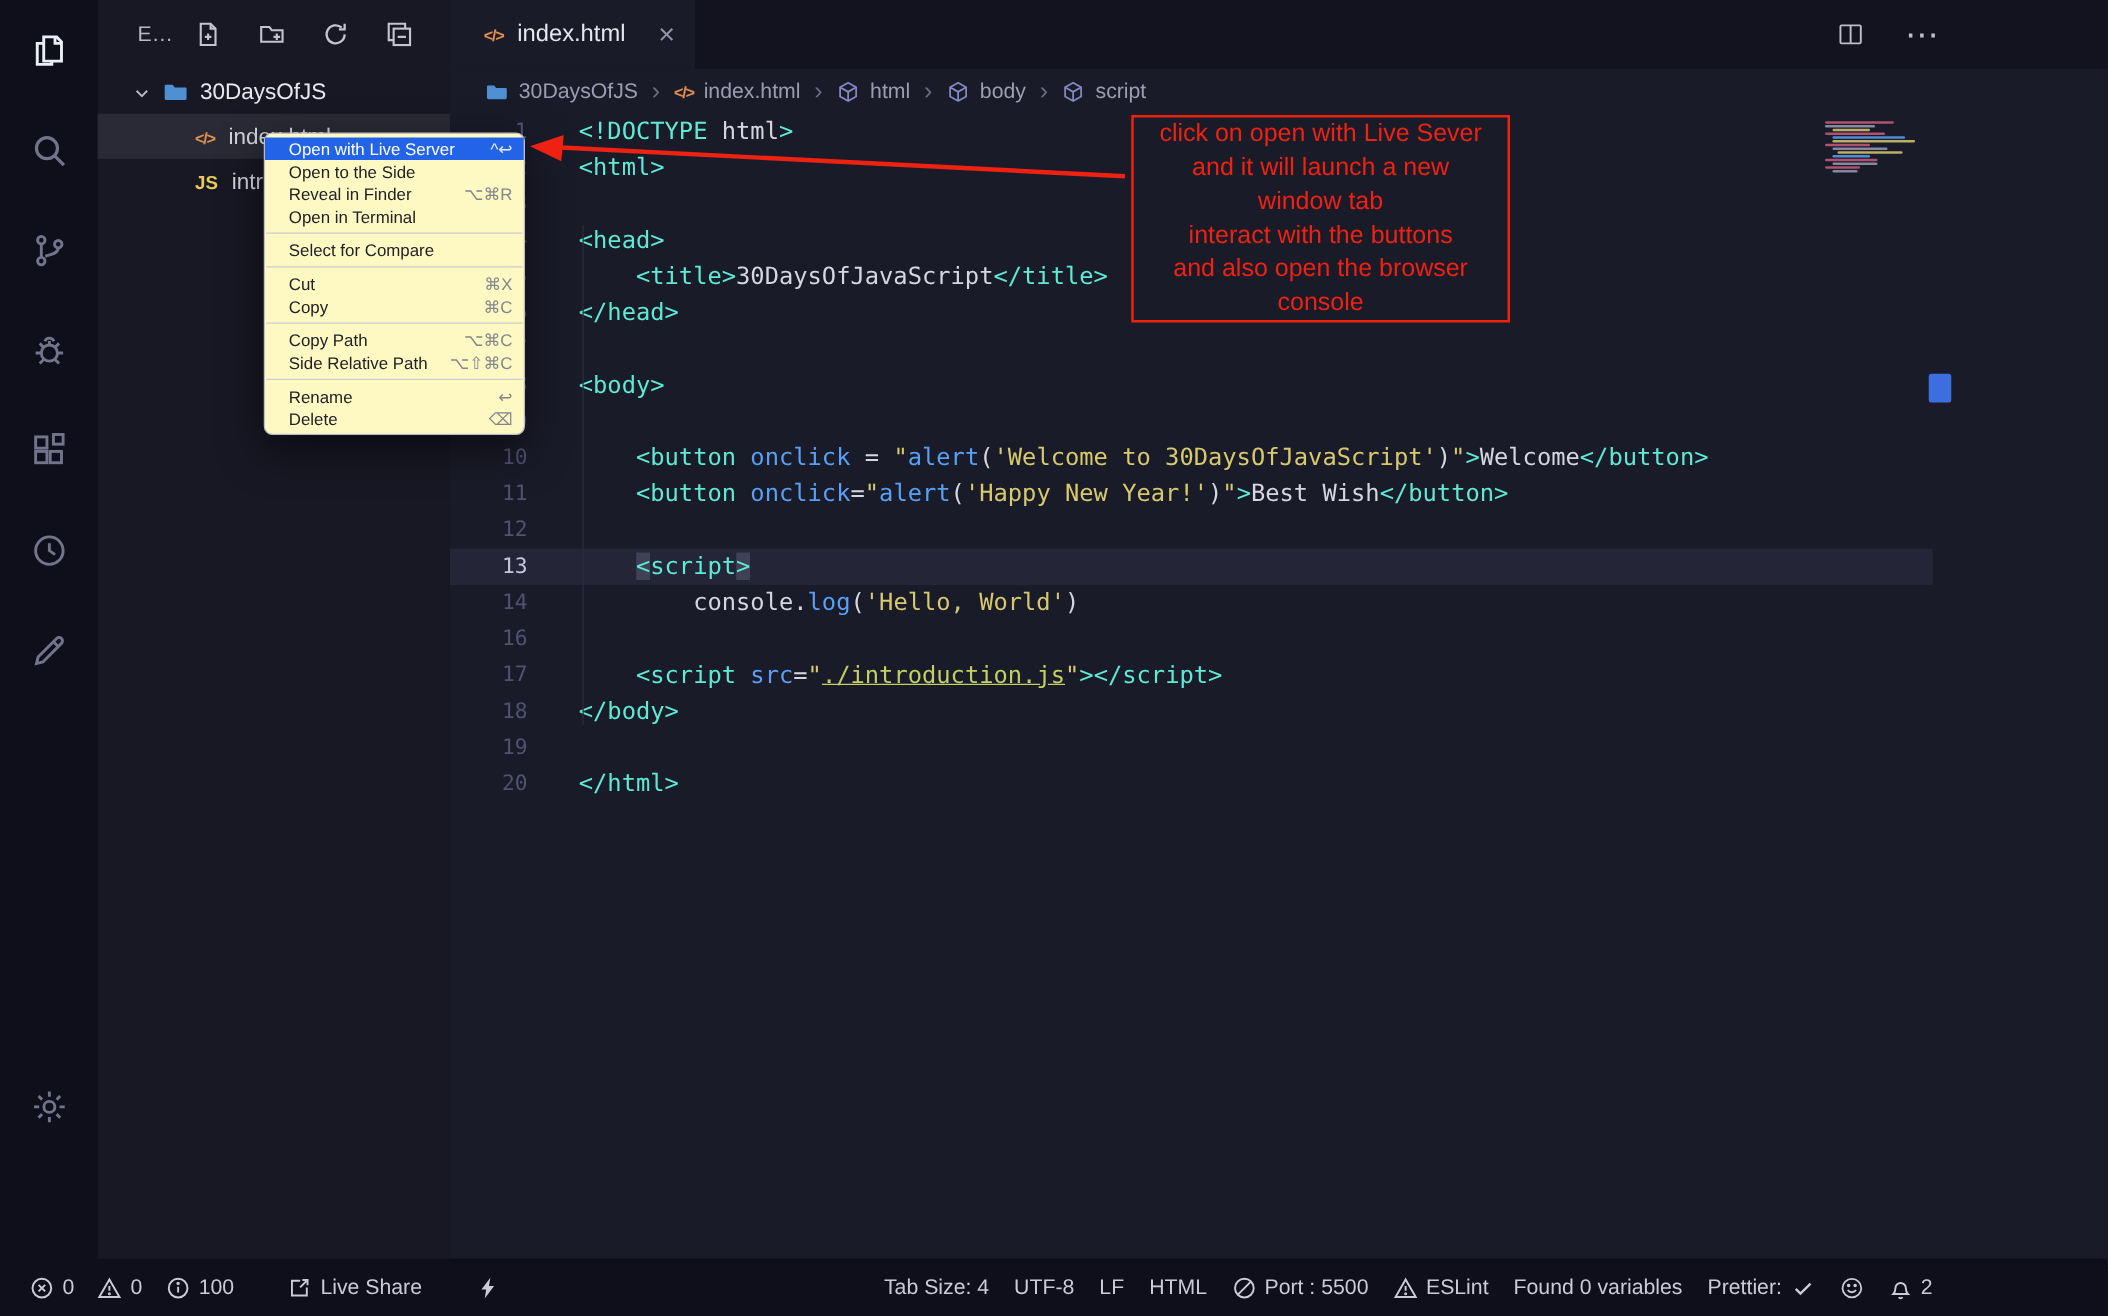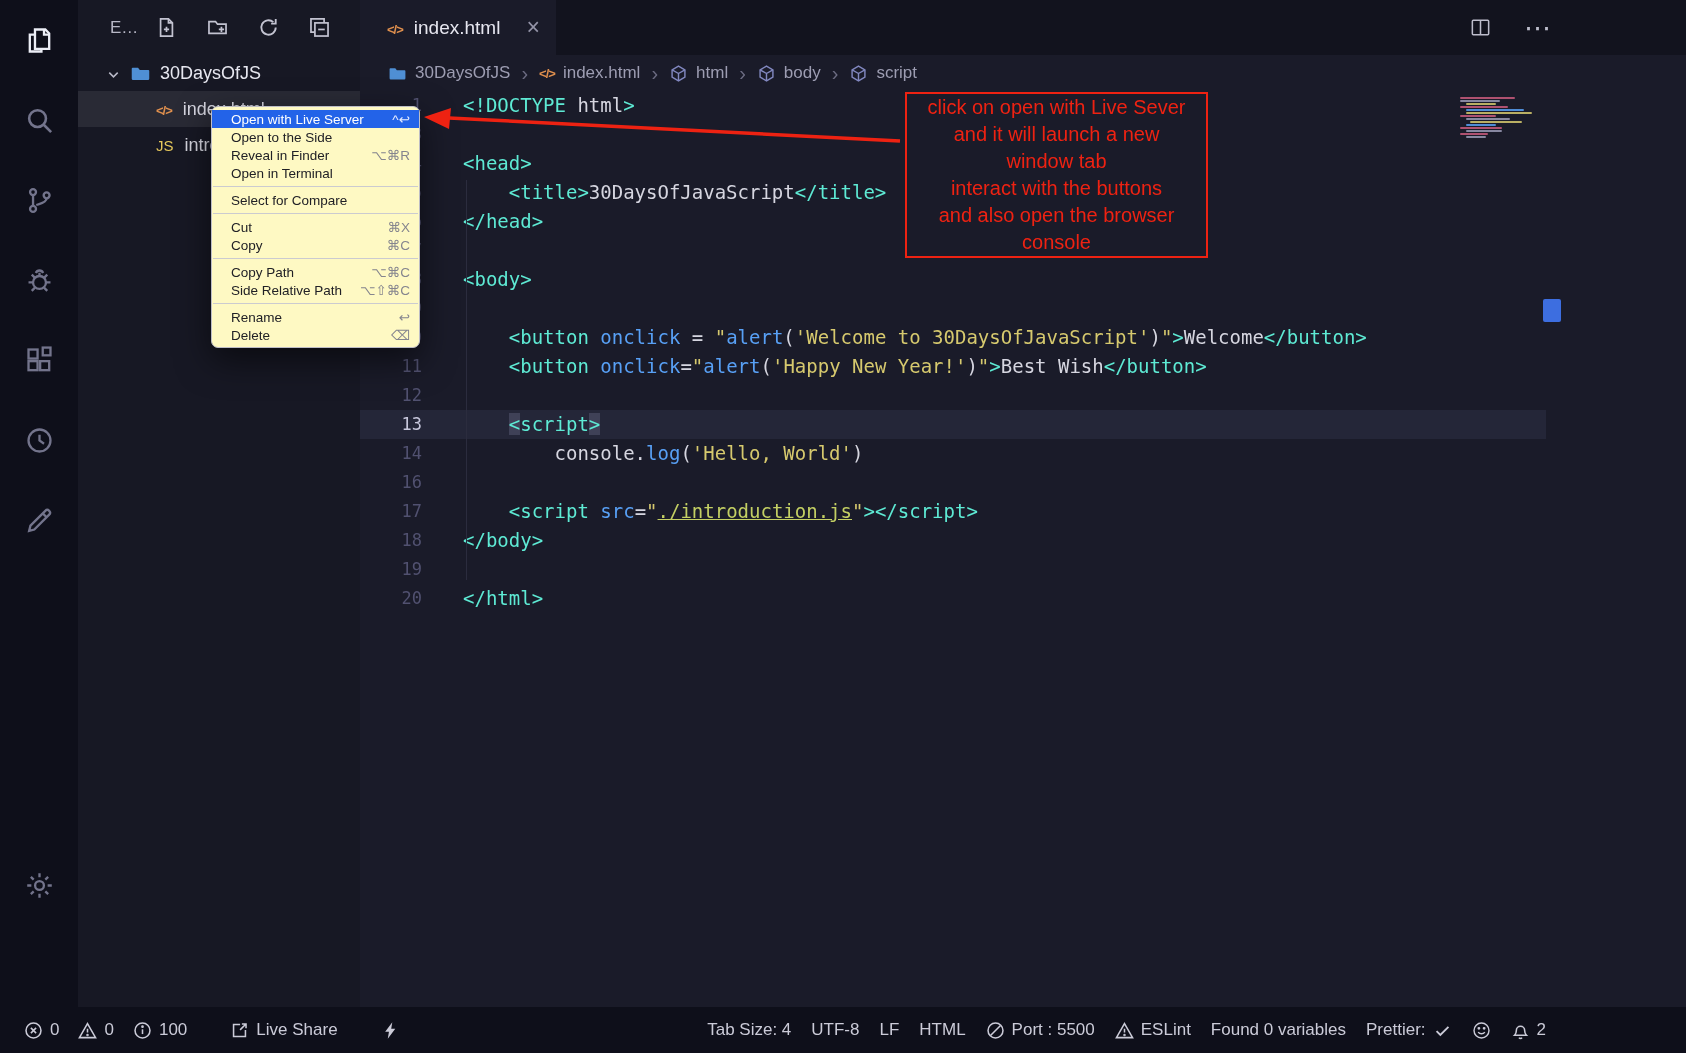--- a/index.html
+++ b/index.html
@@ -19,21 +19,21 @@
   .sb-tools{margin-left:auto;display:flex;gap:30px}
   .sb-tool{width:21px;height:21px;color:#c3c3d1;cursor:pointer}
   .sb-tool svg{width:21px;height:21px;display:block}
   .tree-row{height:36px;display:flex;align-items:center;font-size:18px;cursor:pointer;white-space:nowrap;overflow:hidden}
   .tree-root{padding-left:28px;gap:9px;color:#e7e7f0}
   .tree-root .tw, .tree-root .tw svg{width:15px;height:15px;color:#b9b9c8}
   .tree-root .fo, .tree-root .fo svg{width:21px;height:21px}
   .tree-file{padding-left:78px;gap:11px;color:#d5d5df}
   .tree-file.selected{background:rgba(255,255,255,.08)}
   .fi-html{color:#e0904e;font-weight:bold;font-size:13px;letter-spacing:-1px}
-  .fi-js{color:#e7c95c;font-weight:normal;font-size:15px}
+  .fi-js{color:#e7c95c;font-weight:bold;font-size:15px}
 
   
   .editor-area{position:absolute;left:360px;top:0;right:0;bottom:46px;background:#1a1b29}
   .tab-bar{height:55px;background:#12131e;display:flex;align-items:stretch}
   .tab{width:196px;background:#1a1b29;display:flex;align-items:center;gap:11px;padding:0 16px 0 27px;color:#e6e6ef;font-size:19px;cursor:pointer}
   .tab-close{margin-left:auto;color:#9393a7;font-size:23px;line-height:1;cursor:pointer}
   .tab-actions{margin-left:auto;display:flex;align-items:center;gap:32px;padding-right:134px;color:#bdbdcc}
   .tab-actions .ta svg{width:23px;height:23px;display:block}
   .ta-dots{font-size:27px;letter-spacing:1px;cursor:pointer}
   .breadcrumbs{height:36px;display:flex;align-items:center;padding-left:28px;gap:11px;font-size:17px;color:#9d9db2}
@@ -279,20 +279,21 @@
               <path d="M8 8l5.4-3.1M8 8L2.6 4.9M8 8v6.2"></path>
             </svg>
           </span>
           <span>script</span>
         </span>
       </div>
     <div class="code">
       <div class="indent-guide"></div>
       <div id="code-lines">
           <div class="code-line"><span class="ln">1</span><span class="lc"><span class="tok tag">&lt;!DOCTYPE</span><span class="tok fg"> html</span><span class="tok tag">&gt;</span></span></div>
+          <div class="code-line"><span class="ln">2</span><span class="lc"><span class="tok tag">&lt;html&gt;</span></span></div>
           <div class="code-line"><span class="ln">3</span><span class="lc"></span></div>
           <div class="code-line"><span class="ln">4</span><span class="lc"><span class="tok tag">&lt;head&gt;</span></span></div>
           <div class="code-line"><span class="ln">5</span><span class="lc"><span class="tok fg">    </span><span class="tok tag">&lt;title&gt;</span><span class="tok fg">30DaysOfJavaScript</span><span class="tok tag">&lt;/title&gt;</span></span></div>
           <div class="code-line"><span class="ln">6</span><span class="lc"><span class="tok tag">&lt;/head&gt;</span></span></div>
           <div class="code-line"><span class="ln">7</span><span class="lc"></span></div>
           <div class="code-line"><span class="ln">8</span><span class="lc"><span class="tok tag">&lt;body&gt;</span></span></div>
           <div class="code-line"><span class="ln">9</span><span class="lc"></span></div>
           <div class="code-line"><span class="ln">10</span><span class="lc"><span class="tok fg">    </span><span class="tok tag">&lt;button</span><span class="tok fg"> </span><span class="tok attr">onclick</span><span class="tok fg"> = </span><span class="tok str">"</span><span class="tok fn">alert</span><span class="tok fg">(</span><span class="tok str">'Welcome to 30DaysOfJavaScript'</span><span class="tok fg">)</span><span class="tok str">"</span><span class="tok tag">&gt;</span><span class="tok fg">Welcome</span><span class="tok tag">&lt;/button&gt;</span></span></div>
           <div class="code-line"><span class="ln">11</span><span class="lc"><span class="tok fg">    </span><span class="tok tag">&lt;button</span><span class="tok fg"> </span><span class="tok attr">onclick</span><span class="tok fg">=</span><span class="tok str">"</span><span class="tok fn">alert</span><span class="tok fg">(</span><span class="tok str">'Happy New Year!'</span><span class="tok fg">)</span><span class="tok str">"</span><span class="tok tag">&gt;</span><span class="tok fg">Best Wish</span><span class="tok tag">&lt;/button&gt;</span></span></div>
           <div class="code-line"><span class="ln">12</span><span class="lc"></span></div>

